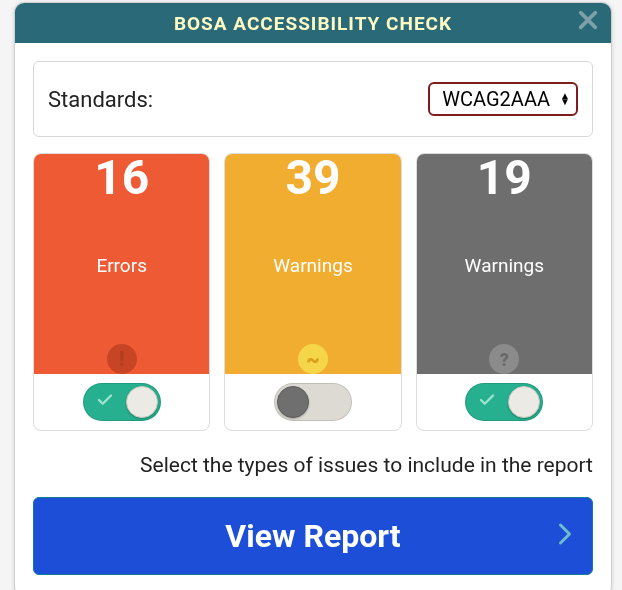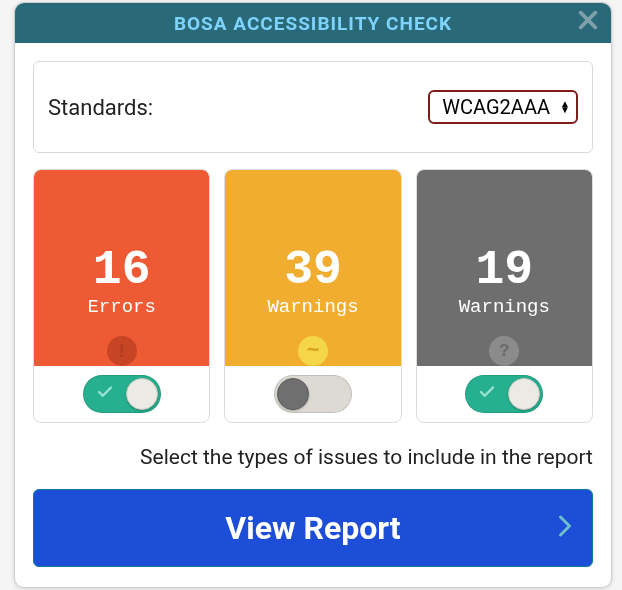--- a/index.html
+++ b/index.html
@@ -13,21 +13,21 @@
   .panel {
     background: #fff;
     border: 1px solid #cfcfcf;
     border-radius: 10px;
     margin: 2px 10px 6px 14px;
     box-shadow: 0 1px 4px rgba(0,0,0,0.15);
     overflow: hidden;
   }
   .titlebar {
     background: #2a6978;
-    color: #7dd3fc;
+    color: #fef9c3;
     font-weight: 700;
     letter-spacing: 1px;
     font-size: 19px;
     height: 40px;
     display: flex;
     align-items: center;
     justify-content: center;
     position: relative;
   }
   .titlebar .close {
@@ -41,21 +41,21 @@
     align-items: center;
     justify-content: center;
   }
   .titlebar .close svg { width: 22px; height: 22px; }
   .titlebar .close path { stroke: #7ea0a8; stroke-width: 4; stroke-linecap: round; fill: none; }
 
   .standards-row {
     margin: 18px 18px 10px 18px;
     border: 1px solid #d8d8d8;
     border-radius: 6px;
-    padding: 28px 14px;
+    padding: 20px 14px;
     display: flex;
     align-items: center;
     justify-content: space-between;
   }
   .standards-row label {
     font-size: 22px;
     color: #222;
   }
   .select-wrap {
     border: 2px solid #7f1d1d;
@@ -84,28 +84,27 @@
     padding: 6px 18px 0 18px;
   }
   .card {
     flex: 1;
     border: 1px solid #dcdcdc;
     border-radius: 8px;
     overflow: hidden;
     background: #fff;
   }
   .card-top {
-    height: 196px;
+    height: 220px;
     color: #fff;
     display: flex;
     flex-direction: column;
     align-items: center;
-    justify-content: flex-end;
-    position: relative;
-    font-family: Liberation Mono, monospace;
+    justify-content: space-between;
+    position: relative;
   }
   .card-top .num {
     font-size: 48px;
     font-weight: 700;
     line-height: 1;
   }
   .card-top .lbl {
     font-size: 19px;
     margin-top: 2px;
   }

